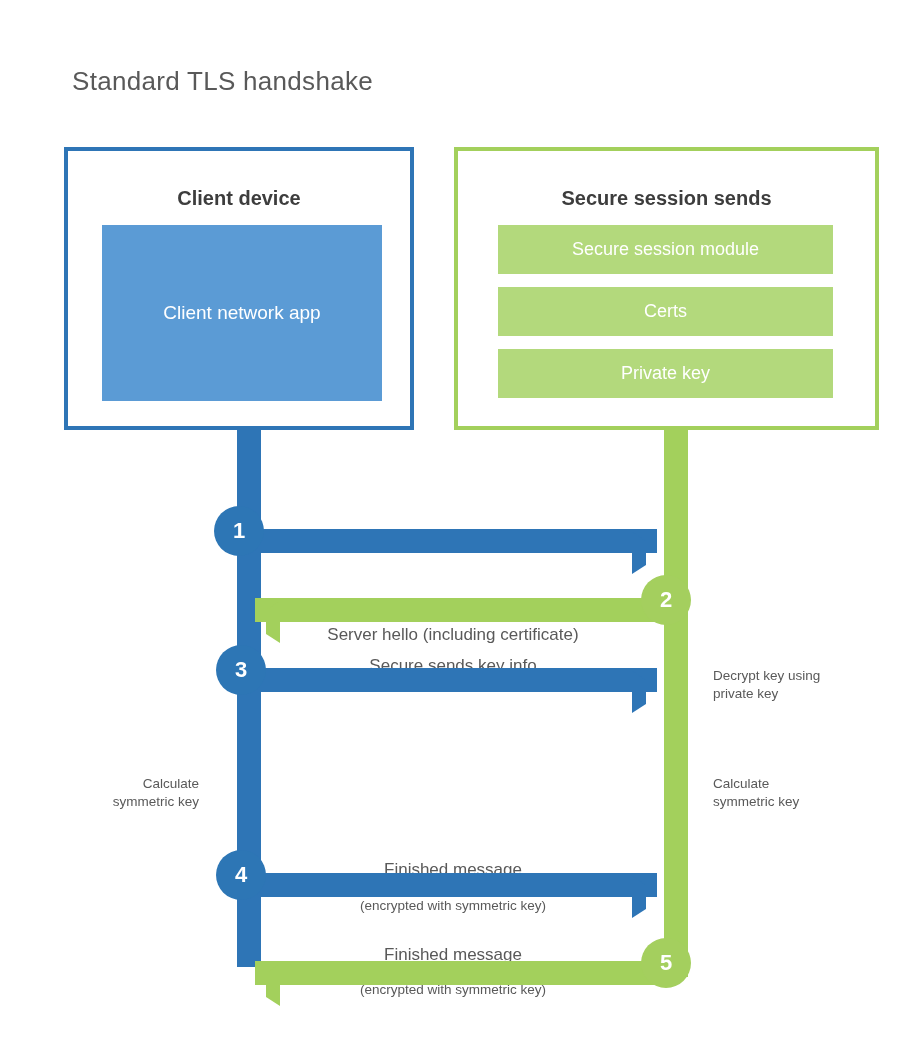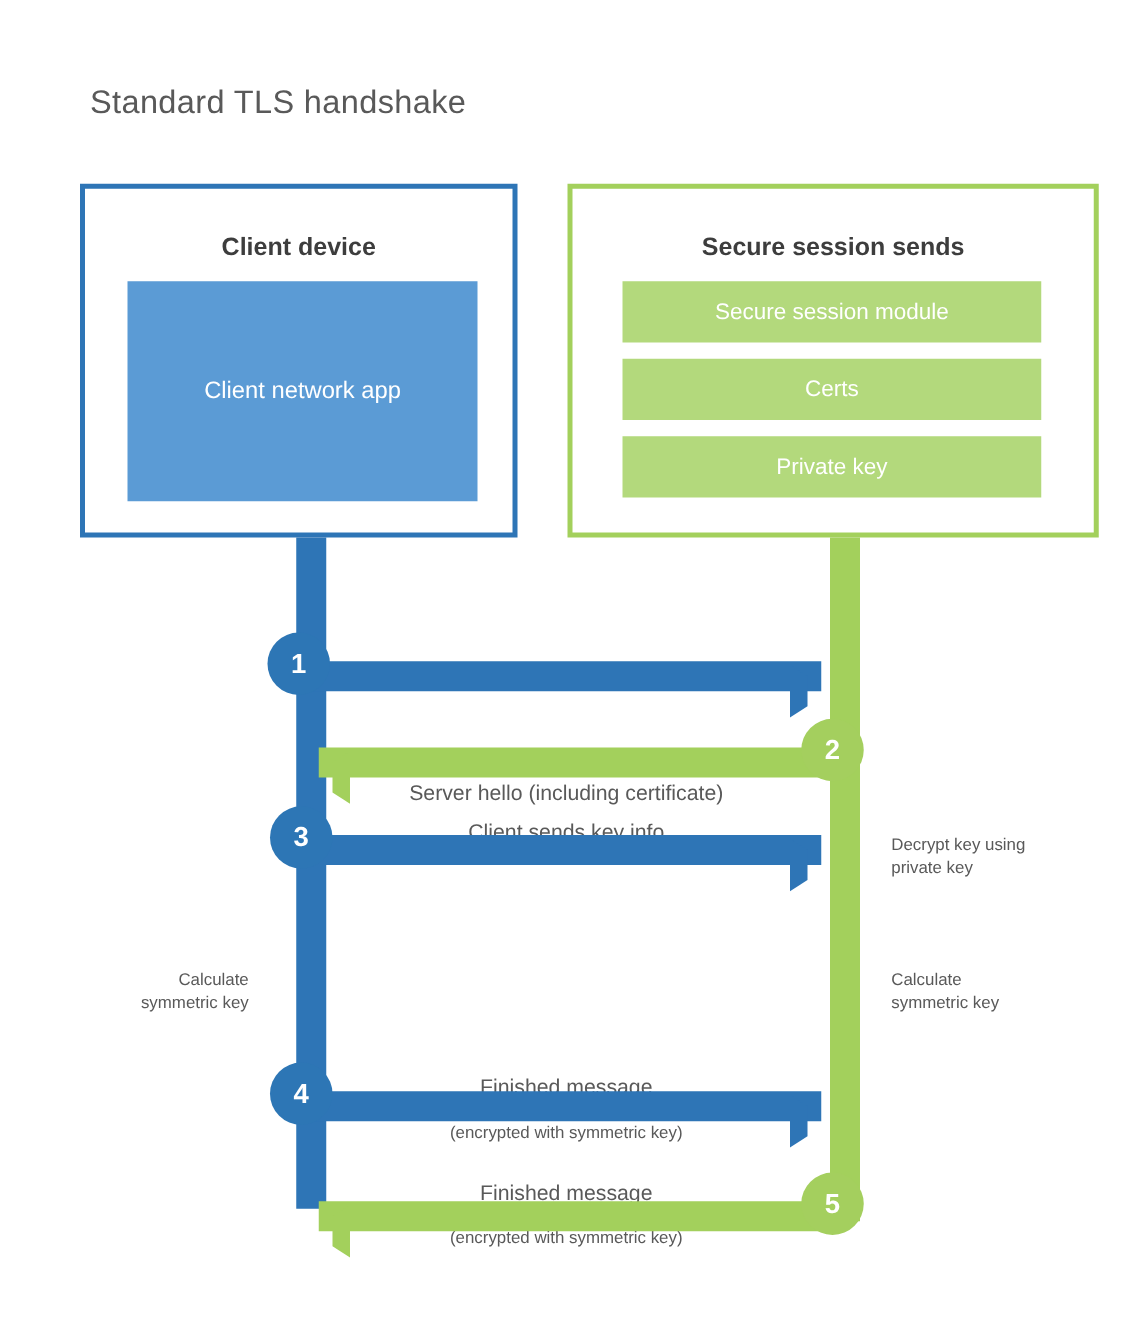--- a/index.html
+++ b/index.html
@@ -162,21 +162,21 @@
     <span class="head right"></span>
   </div>
   <div class="step-circle blue c1">1</div>
 
   <div class="msg-label l2">Server hello (including certificate)</div>
   <div class="arrow green r2">
     <span class="head left"></span>
   </div>
   <div class="step-circle green c2">2</div>
 
-  <div class="msg-label l3">Client sends key info</div>
+  <div class="msg-label l3">Secure sends key info</div>
   <div class="arrow blue r3">
     <span class="head right"></span>
   </div>
   <div class="step-circle blue c3">3</div>
   <div class="side-note decrypt">Decrypt key using private key</div>
 
   <div class="side-note calc-left">Calculate symmetric key</div>
   <div class="side-note calc-right">Calculate symmetric key</div>
 
   <div class="msg-label l4">Finished message</div>

